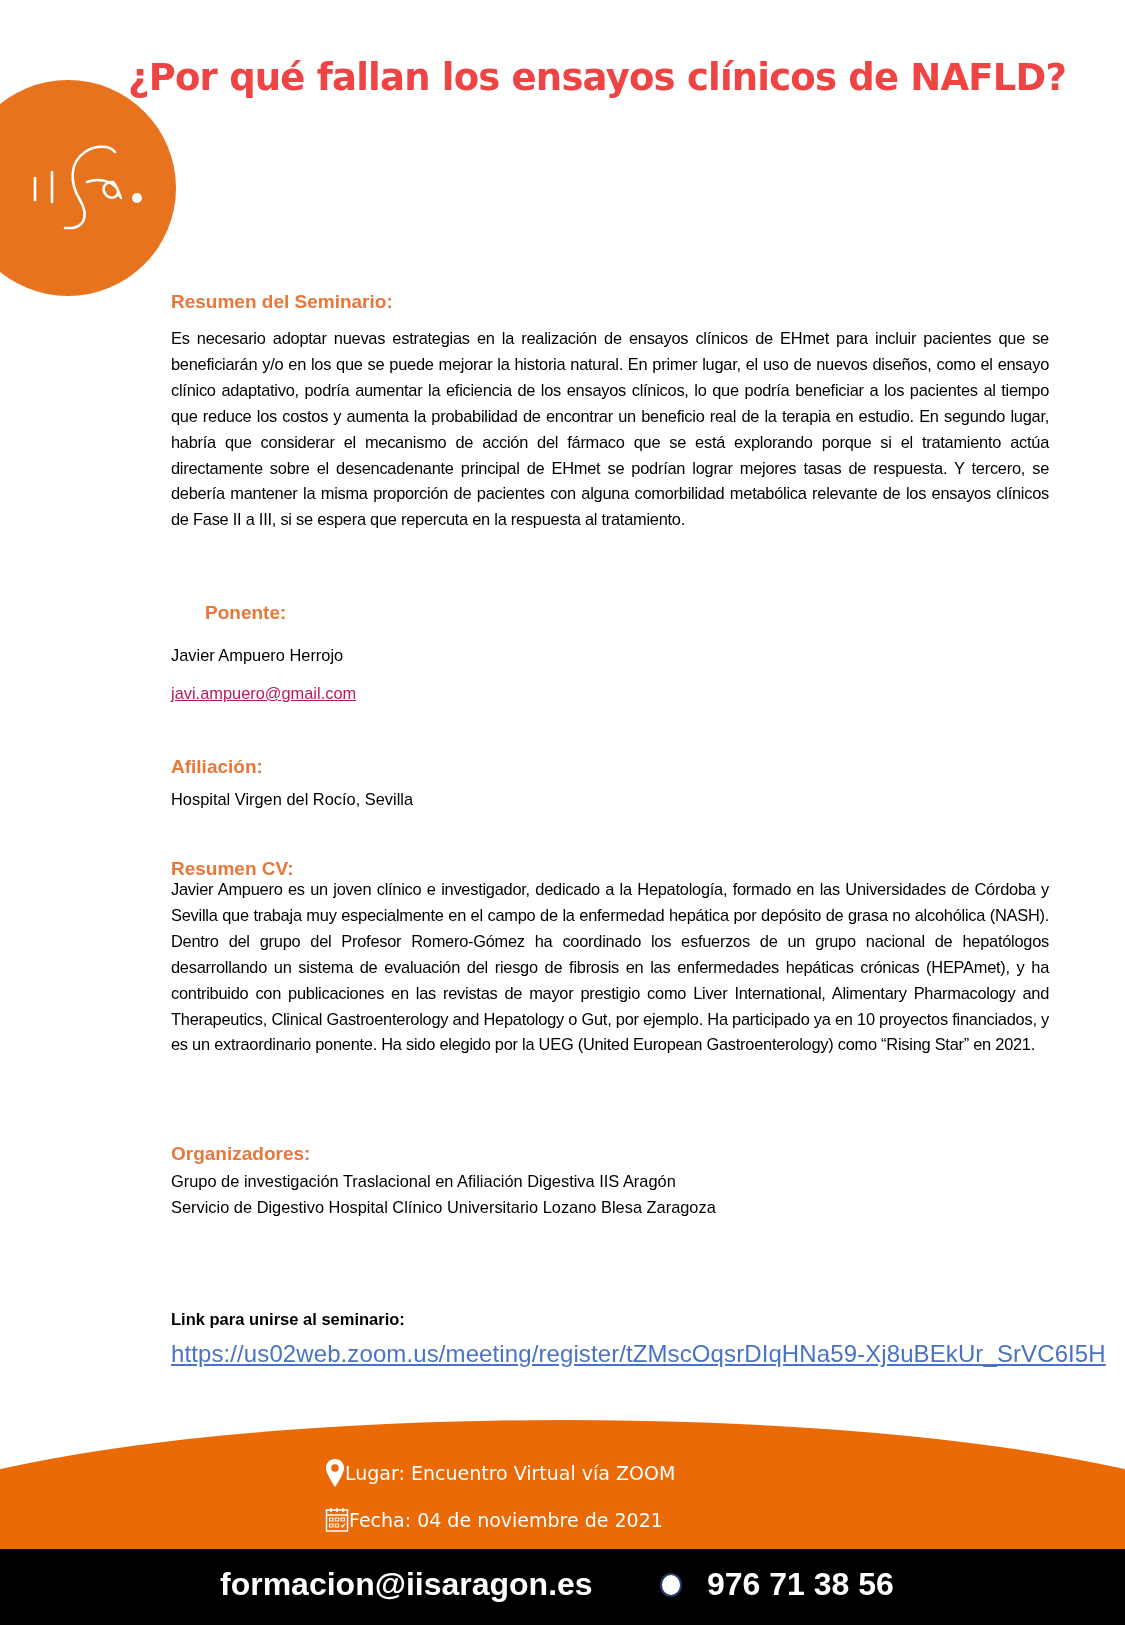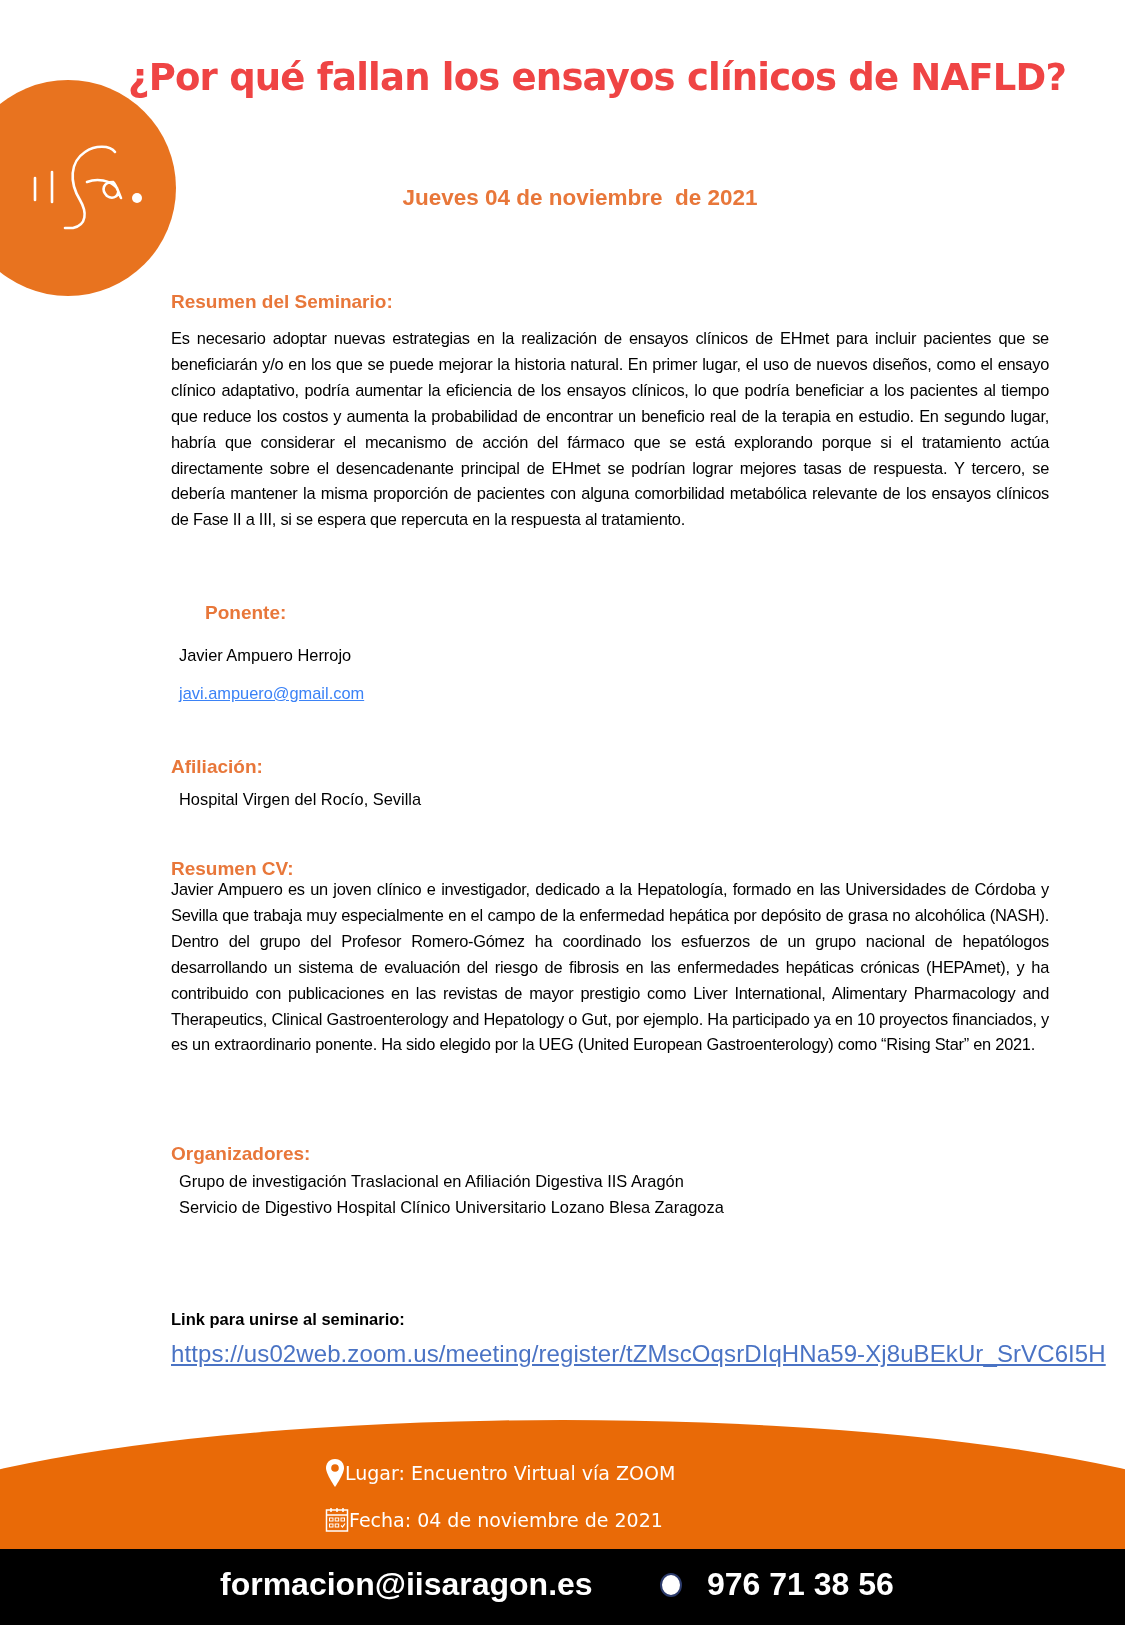--- a/index.html
+++ b/index.html
@@ -24,22 +24,22 @@
   }
 
   .section-head {
     position: absolute; left: 171px; color: #e8773a; font-weight: bold; font-size: 19px;
   }
   .para {
     position: absolute; left: 171px; width: 878px;
     font-size: 16.4px; line-height: 25.9px; text-align: justify; color: #000;
     letter-spacing: -0.25px;
   }
-  .line-text { position: absolute; left: 171px; font-size: 16.4px; color: #000; margin-left: 8px; }
-  .link { color: #3b82f6; text-decoration: underline; }
+  .line-text { position: absolute; left: 171px; font-size: 16.4px; color: #000; }
+  .link { color: #be185d; text-decoration: underline; }
   .zoom-link { position: absolute; left: 171px; top: 1340px; font-size: 24px; color: #4a73c4; text-decoration: underline; letter-spacing: 0.1px; }
   .link-label { position: absolute; left: 171px; top: 1310px; font-size: 16.5px; font-weight: bold; text-align: right; }
 
   .orange-arc {
     position: absolute; left: -160px; top: 1420px; width: 1445px; height: 600px;
     border-radius: 50% 50% 0 0 / 22% 22% 0 0; background: #e96a07;
   }
   .footer-info { position: absolute; left: 325px; color: #fff; font-family: "DejaVu Sans", sans-serif; font-size: 19px; display: flex; align-items: center; }
   .black-bar {
     position: absolute; left: 0; top: 1549px; width: 1125px; height: 76px; background: #000;
@@ -58,21 +58,20 @@
     <line x1="27" y1="32" x2="27" y2="62"></line>
     <path d="M90 12 C 85 5, 70 5, 60 12 C 45 22, 44 42, 55 60 C 62 72, 62 85, 48 88 L 40 88"></path>
     <path d="M62 42 C 72 38, 85 40, 92 48 C 96 56, 88 60, 82 56 C 76 50, 78 42, 88 42 C 92 46, 94 54, 96 58"></path>
   </g>
   <circle cx="112" cy="58" r="5" fill="#fff"></circle>
 </svg>
 
 <div class="title">¿Por qué fallan los ensayos clínicos de NAFLD?</div>
 
 <div class="date-block">
-  <div style="white-space:pre;">Jueves 04 de noviembre  de 2021</div>
 </div>
 
 <div class="section-head" style="top:291px;">Resumen del Seminario:</div>
 <div class="para" style="top:326px;">Es necesario adoptar nuevas estrategias en la realización de ensayos clínicos de EHmet para incluir pacientes que se beneficiarán y/o en los que se puede mejorar la historia natural. En primer lugar, el uso de nuevos diseños, como el ensayo clínico adaptativo, podría aumentar la eficiencia de los ensayos clínicos, lo que podría beneficiar a los pacientes al tiempo que reduce los costos y aumenta la probabilidad de encontrar un beneficio real de la terapia en estudio. En segundo lugar, habría que considerar el mecanismo de acción del fármaco que se está explorando porque si el tratamiento actúa directamente sobre el desencadenante principal de EHmet se podrían lograr mejores tasas de respuesta. Y tercero, se debería mantener la misma proporción de pacientes con alguna comorbilidad metabólica relevante de los ensayos clínicos de Fase II a III, si se espera que repercuta en la respuesta al tratamiento.</div>
 
 <div class="section-head" style="top:602px;margin-left:34px;">Ponente:</div>
 <div class="line-text" style="top:646px;">Javier Ampuero Herrojo</div>
 <a class="line-text link" style="top:684px;">javi.ampuero@gmail.com</a>
 
 <div class="section-head" style="top:756px;">Afiliación:</div>

